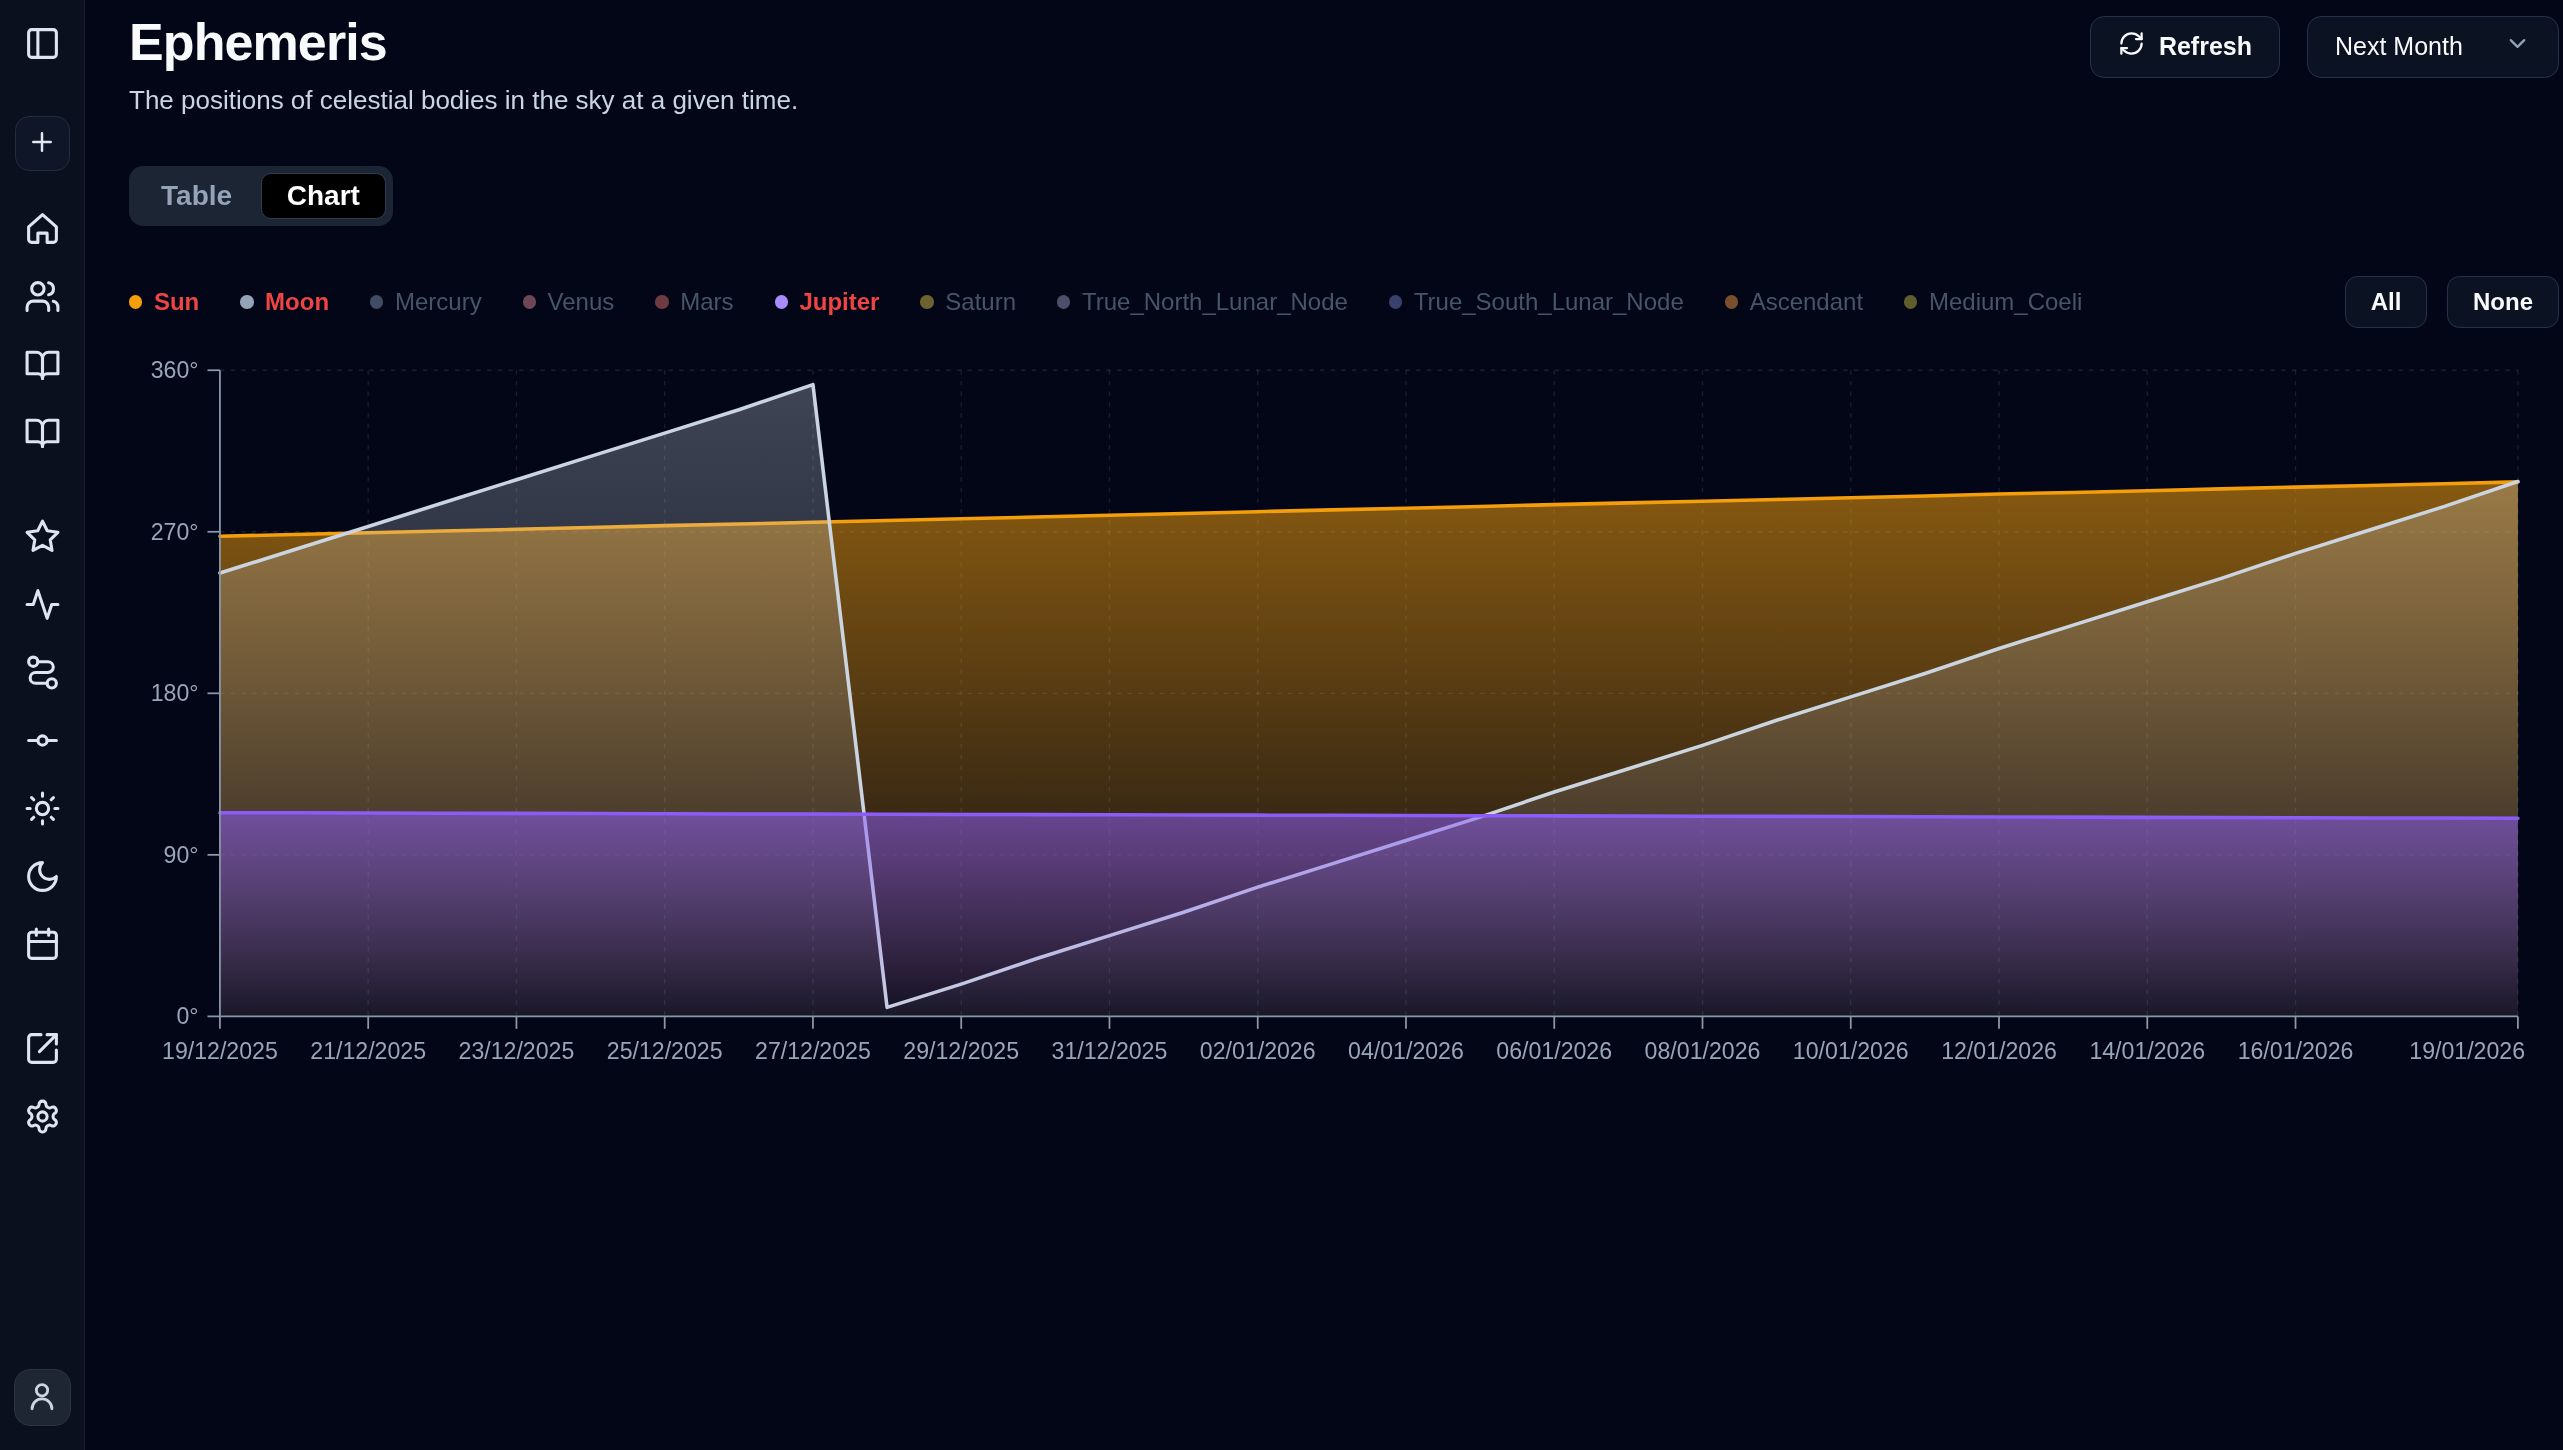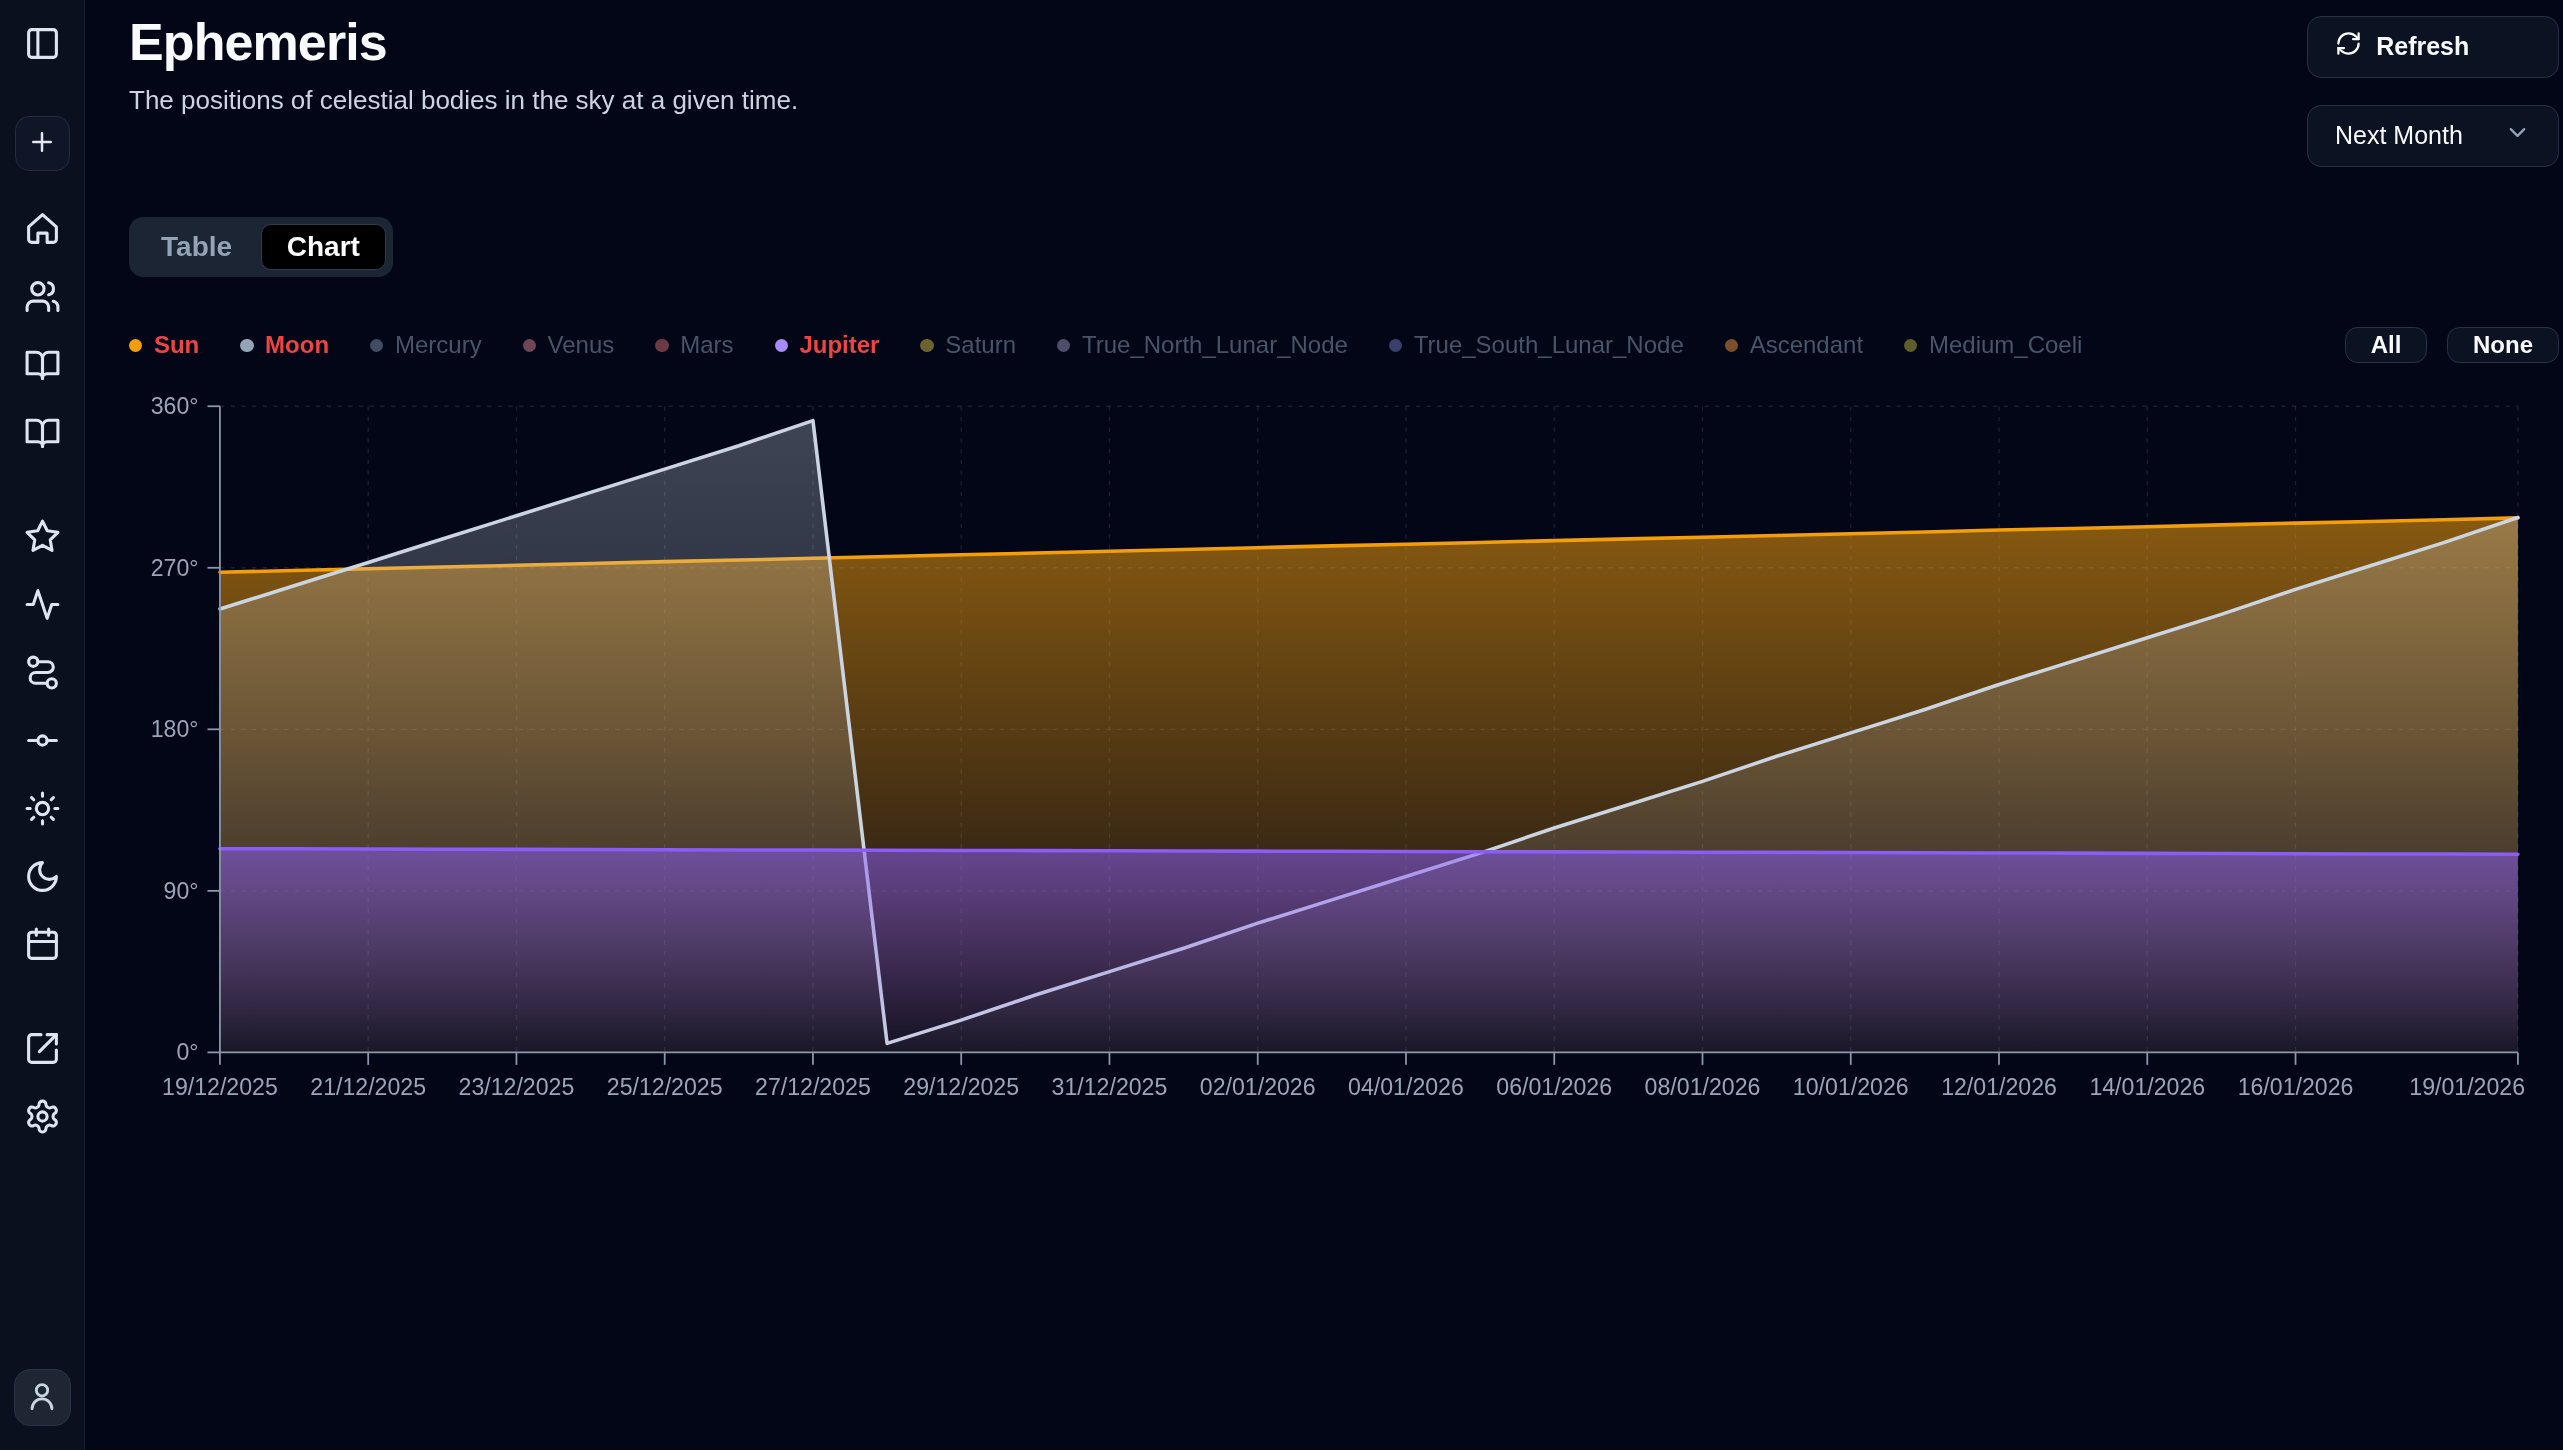--- a/index.html
+++ b/index.html
@@ -44,21 +44,21 @@
     color:#cbd5e1;
     display:flex; align-items:center; justify-content:center; cursor:pointer;
   }
   .avatar-btn svg { width:34px; height:34px; }
 
   
   .main { flex:1; padding:14.2px 32px 0 44px; }
   .page-header { display:flex; justify-content:space-between; align-items:flex-start; }
   h1 { font-size:52px; font-weight:800; letter-spacing:-0.9px; line-height:57px; }
   .subtitle { margin-top:12.5px; font-size:26px; color:#cbd5e1; line-height:32px; }
-  .header-actions { display:flex; gap:27px; margin-top:1.8px;flex-direction:column; }
+  .header-actions { display:flex; gap:27px; margin-top:1.8px; }
   .btn {
     height:62px; border-radius:14.2px;
     background:#0b1322; border:1.8px solid #27324a;
     color:#f8fafc; font-size:25px; font-weight:600;
     display:flex; align-items:center; gap:14.2px;
     padding:0 27px; cursor:pointer;
     font-family:"Liberation Sans", sans-serif;
   }
   .btn svg { width:27px; height:27px; }
   .select {
@@ -96,21 +96,21 @@
   }
   .legend-item {
     display:flex; align-items:center; gap:11.6px; cursor:pointer;
     margin-right:41px;
   }
   .legend-dot { width:13.3px; height:13.3px; border-radius:50%; flex-shrink:0; }
   .legend-label { font-size:24px; font-weight:600; color:#ef4444; white-space:nowrap; }
   .legend-item.off .legend-label { color:#475569; font-weight:400; }
   .legend-controls { margin-left:auto; display:flex; gap:19.6px; }
   .btn-sm {
-    height:36px; padding:0 25px; border-radius:12.5px;
+    height:52px; padding:0 25px; border-radius:12.5px;
     background:#0b1322; border:1.8px solid #27324a;
     color:#f8fafc; font-size:24px; font-weight:600; cursor:pointer;
     display:flex; align-items:center;
     font-family:"Liberation Sans", sans-serif;
   }
 
   
   .chart-wrap { margin-top:28.5px; }
   .chart-wrap svg { display:block; }
   .axis-text { fill:#9aa6b8; font-size:26px; font-family:"Liberation Sans", sans-serif; }

